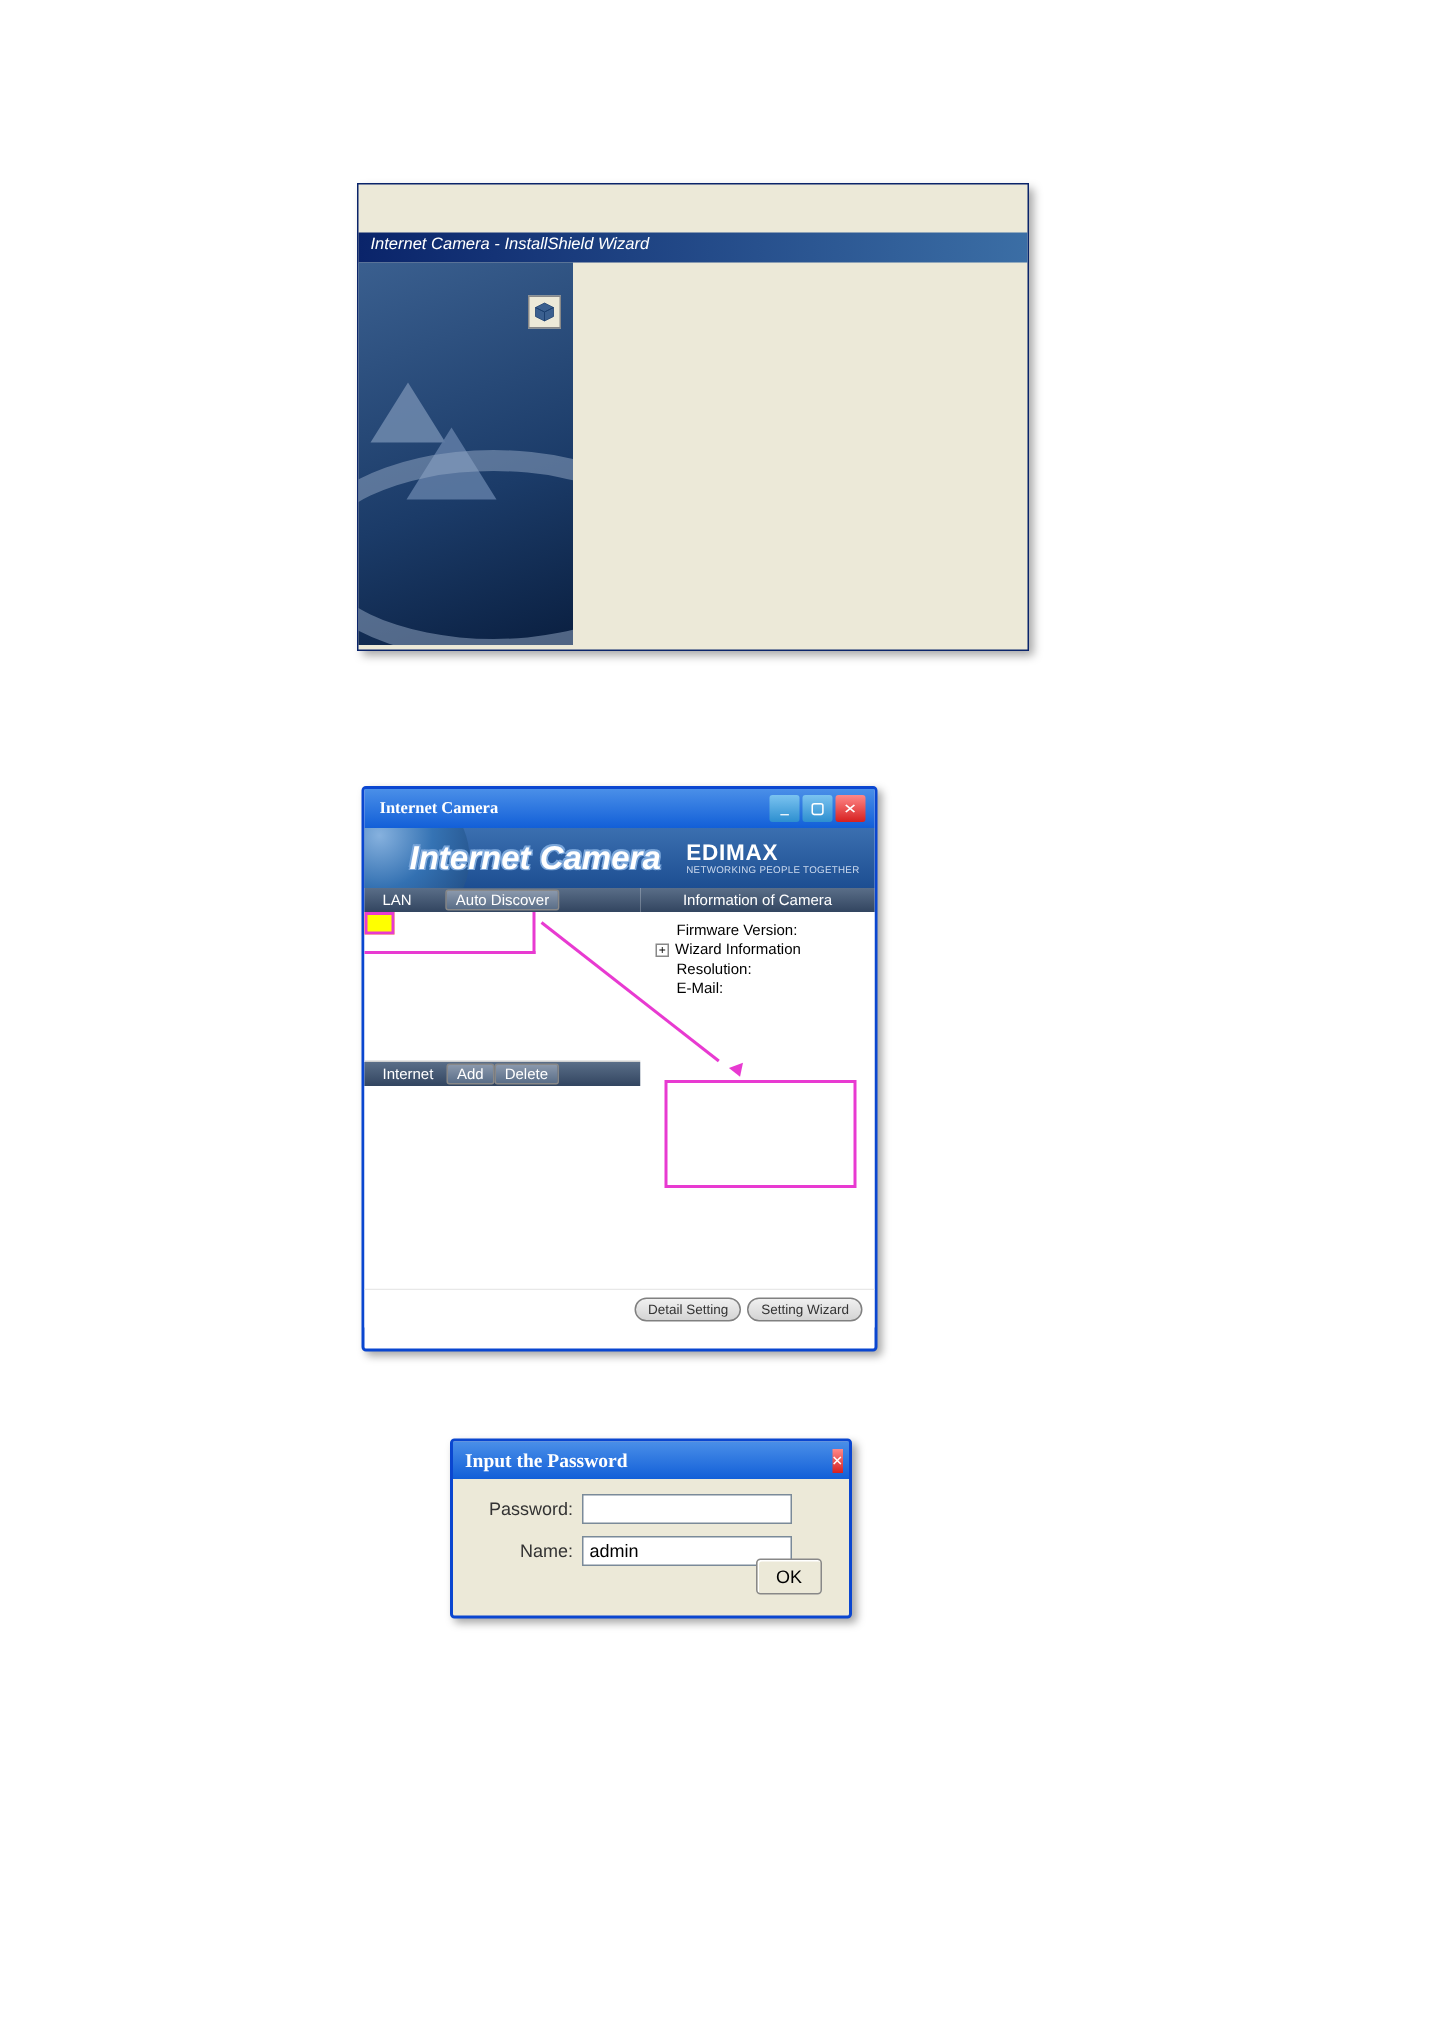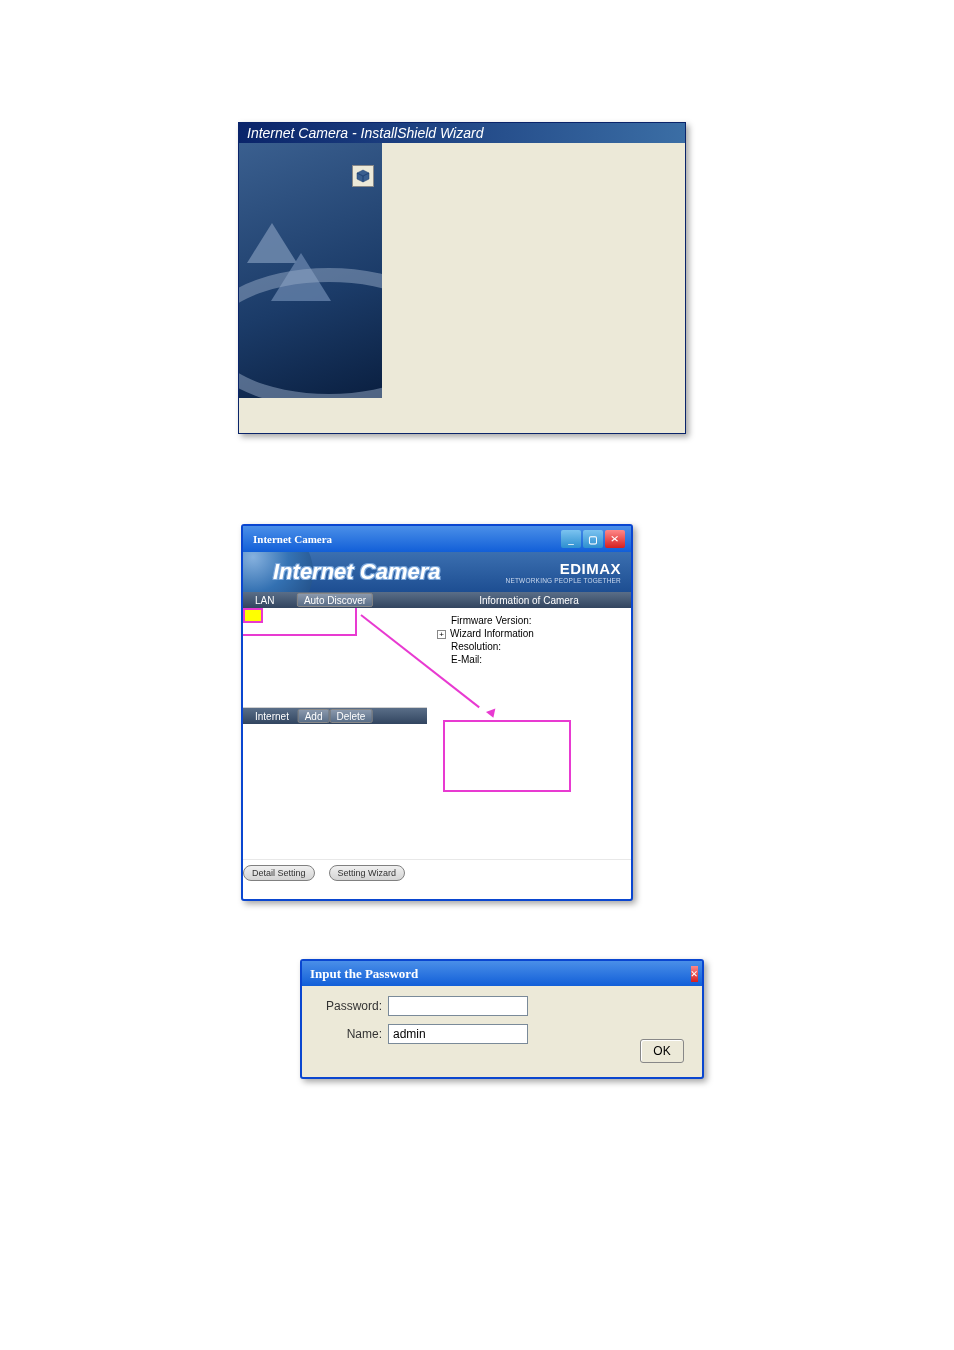--- a/index.html
+++ b/index.html
@@ -23,23 +23,24 @@
     width: 448px;
     height: 312px;
     background: #ece9d8;
     border: 1px solid #0a246a;
     box-shadow: 3px 3px 6px rgba(0,0,0,0.35);
   }
   .win1 .titlebar {
     height: 20px;
     background: linear-gradient(90deg,#0a246a 0%,#3b6ea5 100%);
     color: #fff;
-    font-size: 14px;
+    font-size: 11px;
     font-style: italic;
     padding: 2px 8px;
+    margin-top: 32px;
   }
   .win1 .body {
     display: flex;
     height: 255px;
   }
   .win1 .left {
     width: 143px;
     background: linear-gradient(160deg,#3a5f8f 0%,#1b3b68 60%,#0a1f40 100%);
     position: relative;
     overflow: hidden;
@@ -126,21 +127,21 @@
     pointer-events: none;
     left: 280px;
     top: 5px;
   }
 
   
   .win2 {
     position: absolute;
     left: 241px;
     top: 524px;
-    width: 392px;
+    width: 344px;
     height: 377px;
     background: #fff;
     border: 2px solid #0a46d0;
     border-radius: 3px;
     box-shadow: 3px 3px 6px rgba(0,0,0,0.35);
   }
   .win2 .titlebar {
     height: 26px;
     background: linear-gradient(#4a8fe8,#125fd8);
     display: flex;
@@ -185,21 +186,21 @@
     font-family: Arial, sans-serif;
     font-weight: 900;
     font-style: italic;
     font-size: 22px;
     color: #fff;
     text-shadow: -1px -1px 0 #7aa6da, 1px -1px 0 #7aa6da, -1px 1px 0 #7aa6da, 1px 1px 0 #7aa6da;
     position: relative;
     z-index: 1;
   }
   .win2 .banner .brand {
-    text-align: right;
+    text-align: left;
     position: relative;
     z-index: 1;
   }
   .win2 .banner .brand .main {
     font-weight: 900;
     font-size: 15px;
     color: #fff;
     letter-spacing: 0.5px;
   }
   .win2 .banner .brand .tag {
@@ -325,43 +326,44 @@
     width: 0; height: 0;
     border-left: 5px solid transparent;
     border-right: 5px solid transparent;
     border-top: 8px solid #e83ad1;
     transform: rotate(-20deg);
   }
 
   .win2 .bottom-btns {
     height: 26px;
     display: flex;
-    align-items: center;
-    gap: 14px;
+    justify-content: flex-end;
+    align-items: center;
+    gap: 4px;
     padding-right: 8px;
     background: #fff;
     border-top: 1px solid #e8e8e8;
   }
   .win2 .pill {
     height: 16px;
     border: 1px solid #808080;
     border-radius: 8px;
     background: linear-gradient(#f0f0f0,#d4d4d4);
     font-size: 9px;
     color: #333;
     padding: 0 8px;
     display: inline-flex; align-items: center;
   }
 
   
   .win3 {
     position: absolute;
     left: 300px;
     top: 959px;
-    width: 404px;
+    width: 268px;
     height: 120px;
     background: #ece9d8;
     border: 2px solid #0a46d0;
     border-radius: 3px;
     box-shadow: 3px 3px 6px rgba(0,0,0,0.35);
   }
   .win3 .titlebar {
     height: 25px;
     background: linear-gradient(#4a8fe8,#125fd8);
     display: flex;

